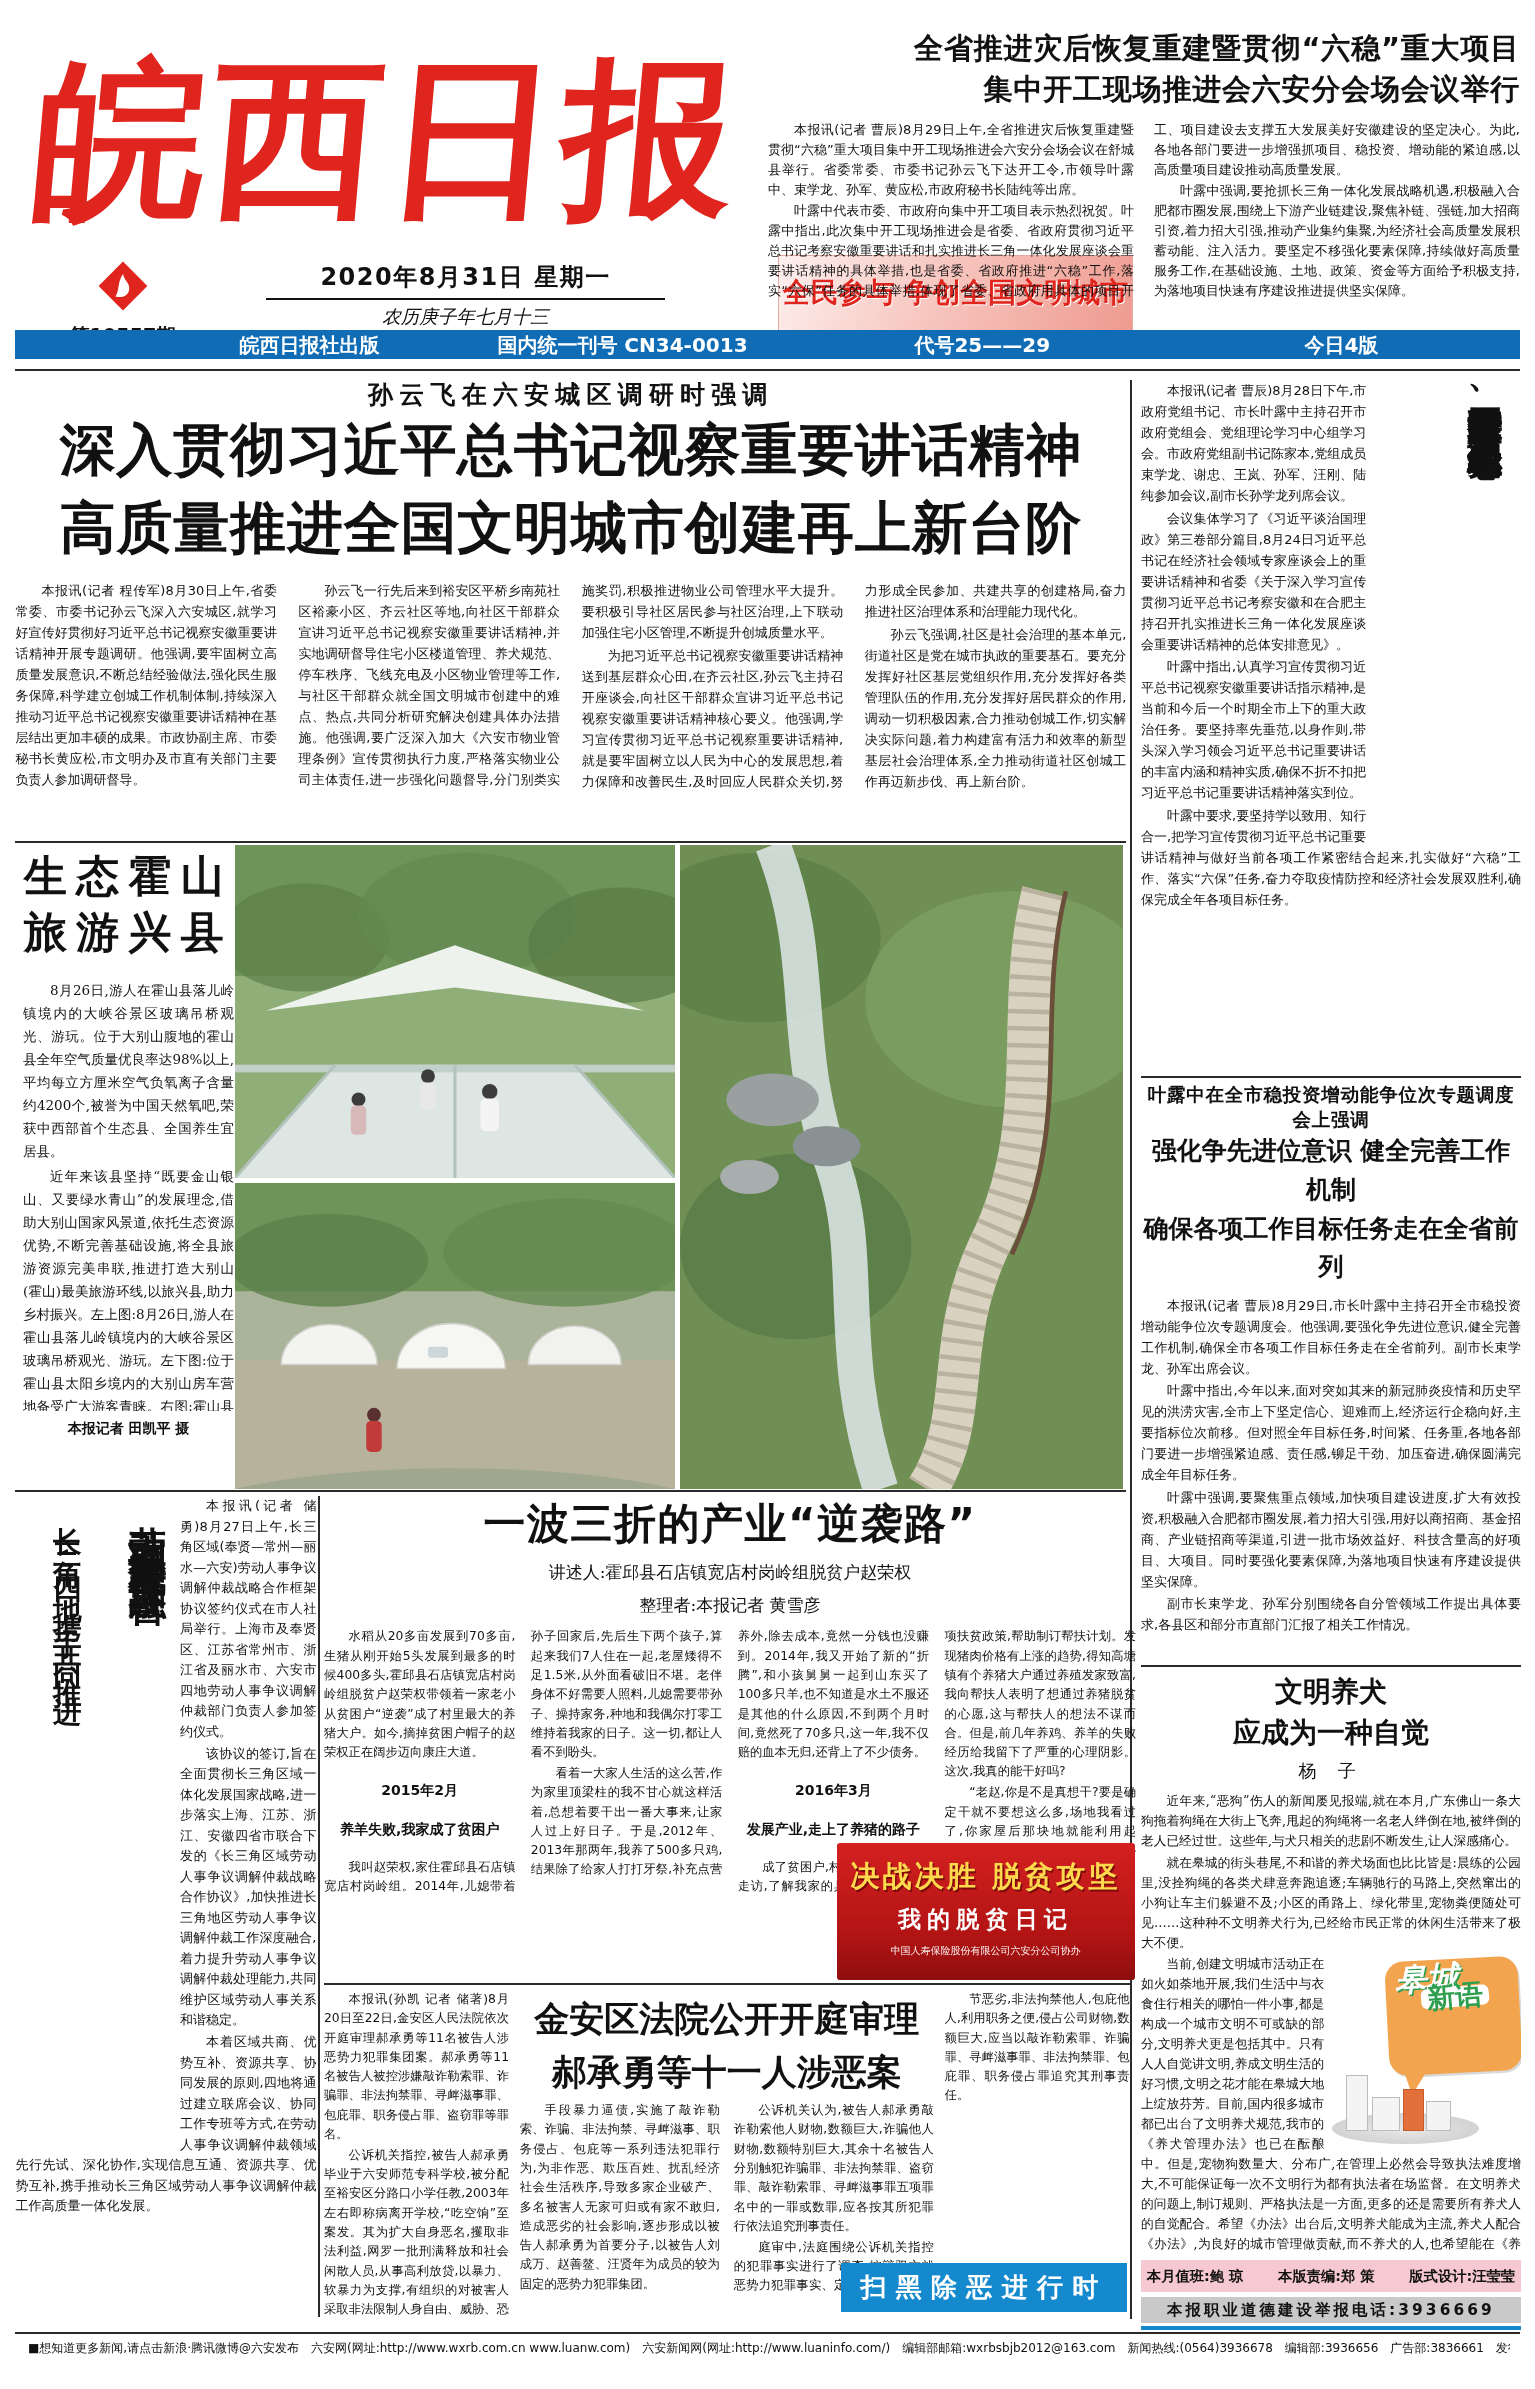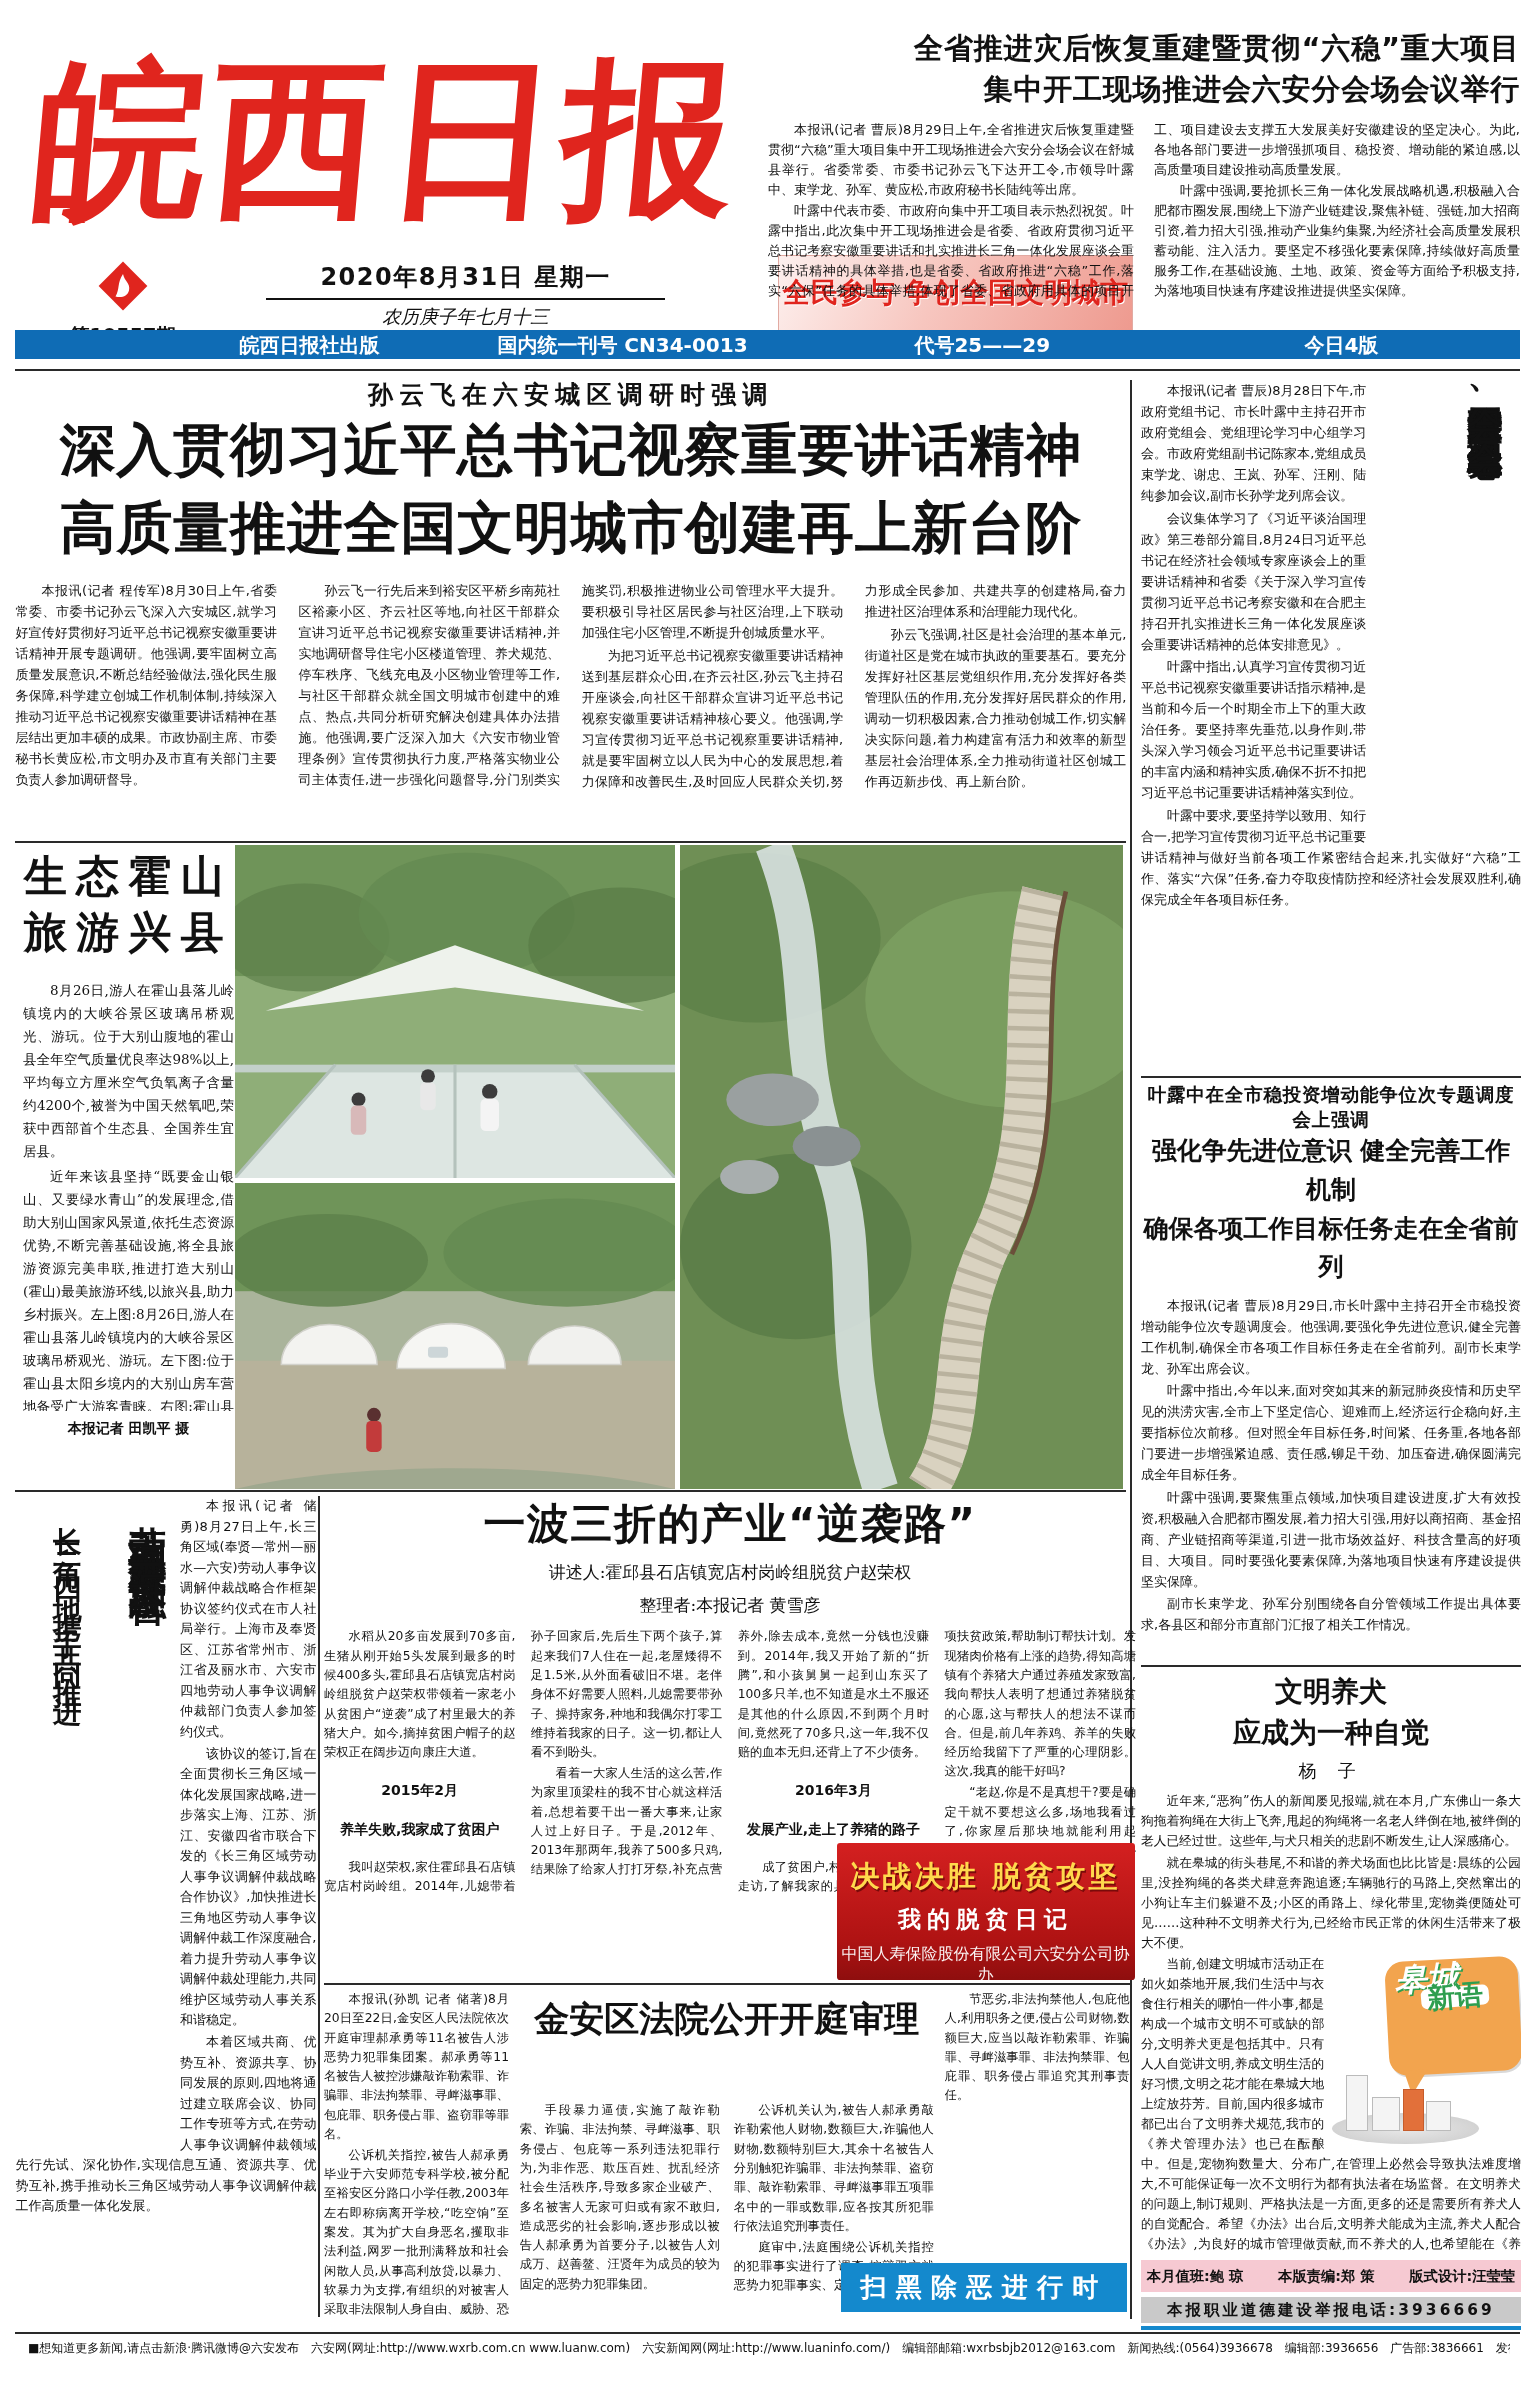--- a/index.html
+++ b/index.html
@@ -85,21 +85,21 @@
     font-size:17px;margin-top:9.3px;}
   .pov-body{margin-top:10.8px;height:338px;overflow:hidden;columns:4;column-gap:15.4px;
     font-size:12.3px;line-height:19.3px;}
   .pov-body p.sec{font-weight:900;text-indent:0;text-align:center;font-size:14px;margin:19px 0;}
   .ad-box{position:absolute;right:1.5px;bottom:1.5px;width:298px;height:137px;z-index:5;
     background:linear-gradient(180deg,#d42020 0%,#b01313 70%,#8e0e0e 100%);
     color:#fff;text-align:center;border-radius:3.1px;padding-top:14px;box-sizing:border-box;}
   .ad-l1{font-size:29px;font-weight:900;color:#ffd94d;letter-spacing:3.1px;
     text-shadow:1.5px 1.5px 0 #7a0a0a;}
   .ad-l2{font-size:23px;font-weight:900;margin-top:7.7px;letter-spacing:6.2px;}
-  .ad-l3{font-size:16px;margin-top:9.3px;opacity:.95;}
+  .ad-l3{font-size:10px;margin-top:9.3px;opacity:.95;}
 
   
   .court{left:324px;top:1990px;width:812px;height:329px;display:flex;}
   .c-col{font-size:12.3px;line-height:19.3px;overflow:hidden;}
   .c-col1{width:185px;height:329px;}
   .c-mid{width:414px;margin:0 10.8px;}
   .court-title{font-size:35px;font-weight:900;text-align:center;line-height:1.5;
     padding-top:3.1px;height:108px;}
   .c-mid-cols{columns:2;column-gap:14px;font-size:12.3px;line-height:19.3px;height:213px;overflow:hidden;}
   .c-col4{width:185px;height:329px;}
@@ -334,20 +334,21 @@
   <div class="rule-h" style="left:324px;top:1983px;width:806px;"></div>
 
   <div class="abs court">
     <div class="c-col c-col1 flow">
         <p>本报讯(孙凯 记者 储著)8月20日至22日,金安区人民法院依次开庭审理郝承勇等11名被告人涉恶势力犯罪集团案。郝承勇等11名被告人被控涉嫌敲诈勒索罪、诈骗罪、非法拘禁罪、寻衅滋事罪、包庇罪、职务侵占罪、盗窃罪等罪名。</p>
         <p>公诉机关指控,被告人郝承勇毕业于六安师范专科学校,被分配至裕安区分路口小学任教,2003年左右即称病离开学校,“吃空饷”至案发。其为扩大自身恶名,攫取非法利益,网罗一批刑满释放和社会闲散人员,从事高利放贷,以暴力、软暴力为支撑,有组织的对被害人采取非法限制人身自由、威胁、恐吓、殴打等</p>
       </div>
     <div class="c-mid">
       <div class="court-title">
         <div>金安区法院公开开庭审理</div>
+        <div>郝承勇等十一人涉恶案</div>
       </div>
       <div class="c-mid-cols flow">
           <p>手段暴力逼债,实施了敲诈勒索、诈骗、非法拘禁、寻衅滋事、职务侵占、包庇等一系列违法犯罪行为,为非作恶、欺压百姓、扰乱经济社会生活秩序,导致多家企业破产、多名被害人无家可归或有家不敢归,造成恶劣的社会影响,逐步形成以被告人郝承勇为首要分子,以被告人刘成万、赵善鳌、汪贤年为成员的较为固定的恶势力犯罪集团。</p>
           <p>公诉机关认为,被告人郝承勇敲诈勒索他人财物,数额巨大,诈骗他人财物,数额特别巨大,其余十名被告人分别触犯诈骗罪、非法拘禁罪、盗窃罪、敲诈勒索罪、寻衅滋事罪五项罪名中的一罪或数罪,应各按其所犯罪行依法追究刑事责任。</p>
           <p>庭审中,法庭围绕公诉机关指控的犯罪事实进行了调查,控辩双方就恶势力犯罪事实、定罪、量刑等问题进行了辩论。被告人亲属及社会各界群众旁听了庭审,该案将择期宣判。</p>
         </div>
     </div>
     <div class="c-col c-col4 flow">
         <p>节恶劣,非法拘禁他人,包庇他人,利用职务之便,侵占公司财物,数额巨大,应当以敲诈勒索罪、诈骗罪、寻衅滋事罪、非法拘禁罪、包庇罪、职务侵占罪追究其刑事责任。</p>
       </div>

